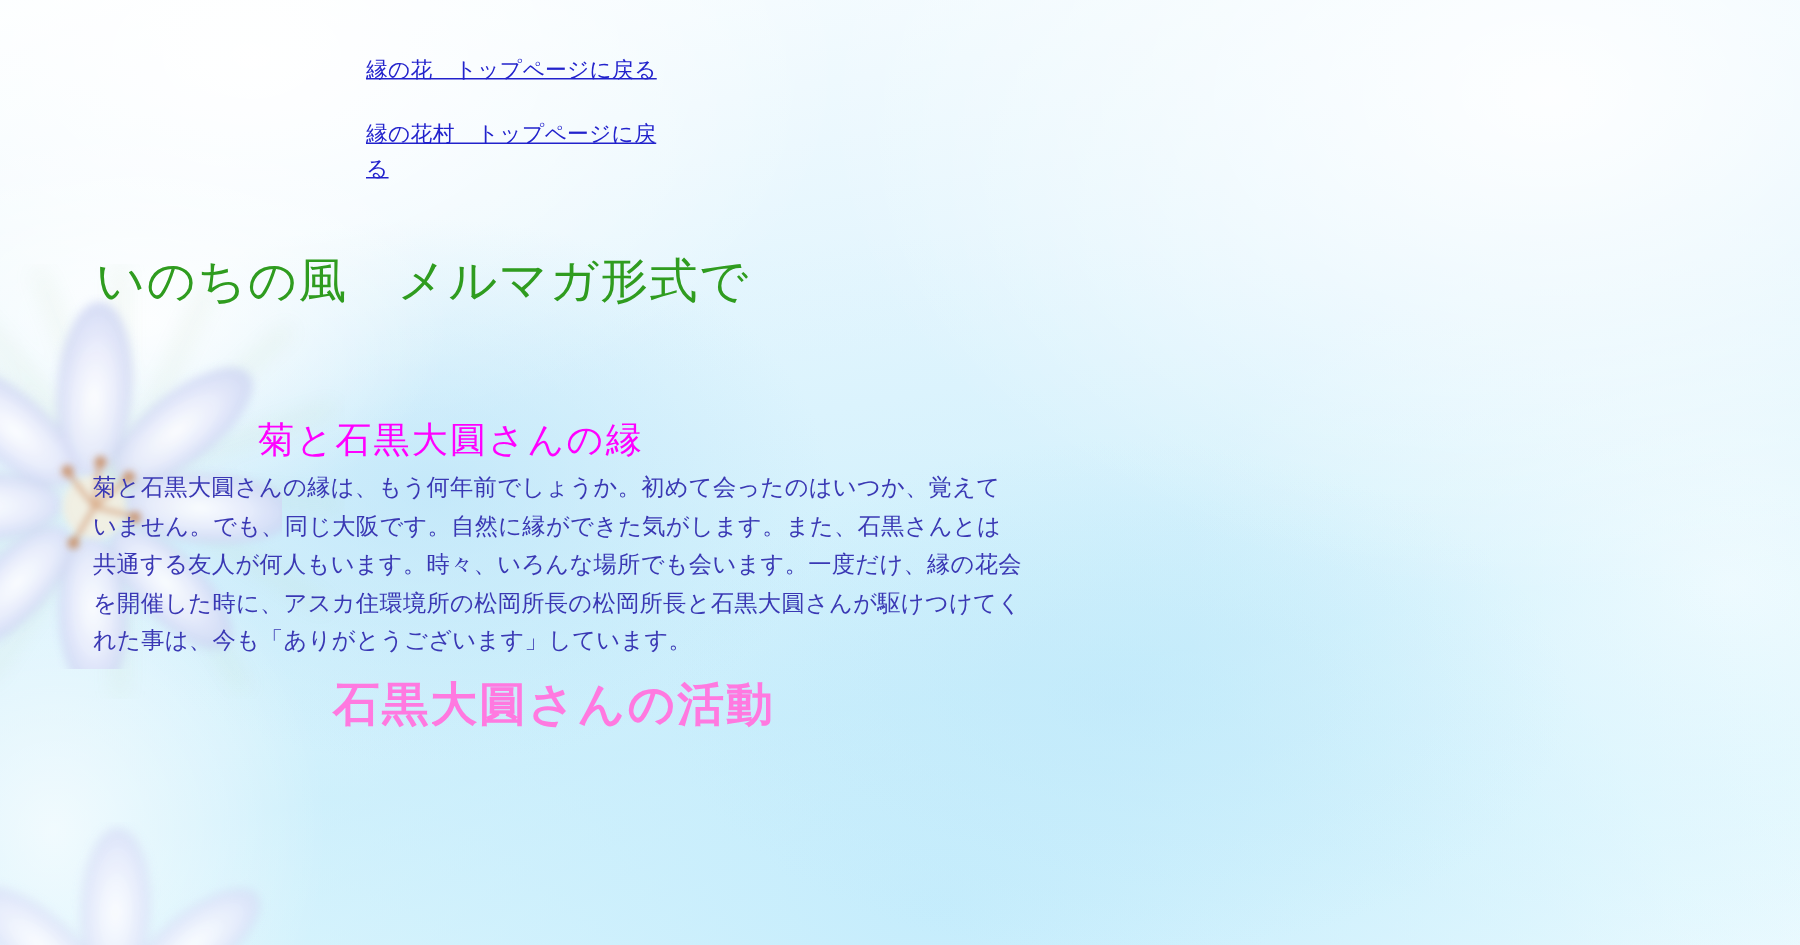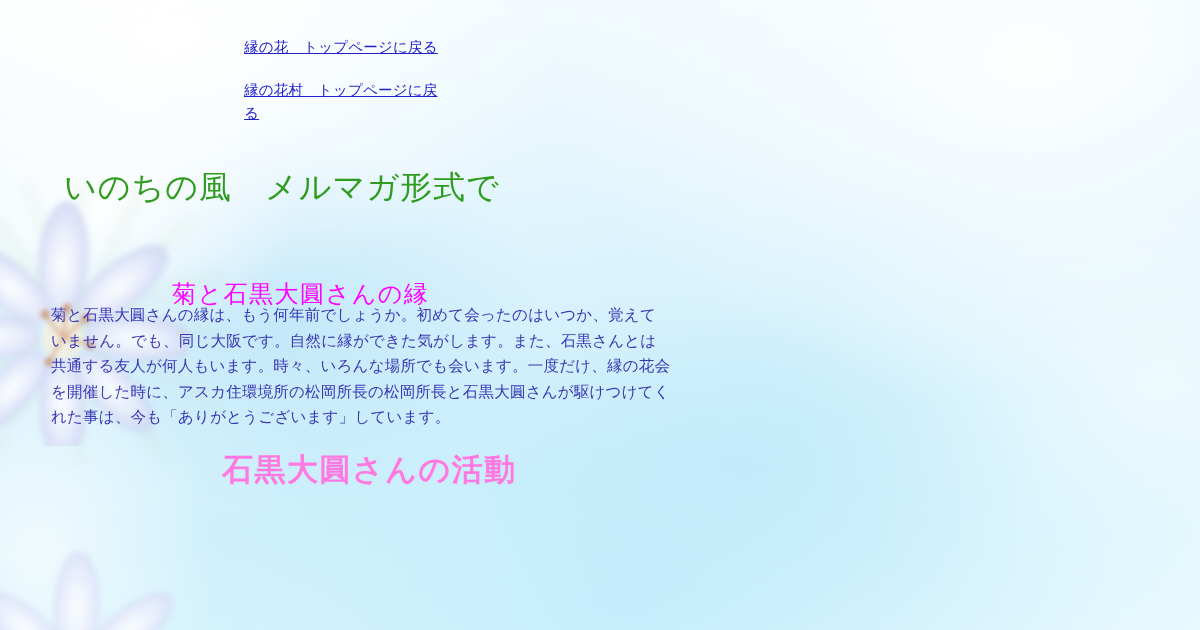--- a/index.html
+++ b/index.html
@@ -118,21 +118,21 @@
     letter-spacing: 1.5px;
     white-space: nowrap;
   }
 
   .body-para {
     position: absolute;
     color: #3a38b4;
     font-size: 15.5px;
     line-height: 25.5px;
     letter-spacing: 0.2px;
-    margin: 0;
+    margin: 11px;
     white-space: pre-line;
   }
   .para-one   { left: 51px;  top: 302px; width: 620px; }
   .para-two   { left: 44px;  top: 527px; width: 730px; }
 </style>
 </head>
 <body>
 
 <div class="page">
 

